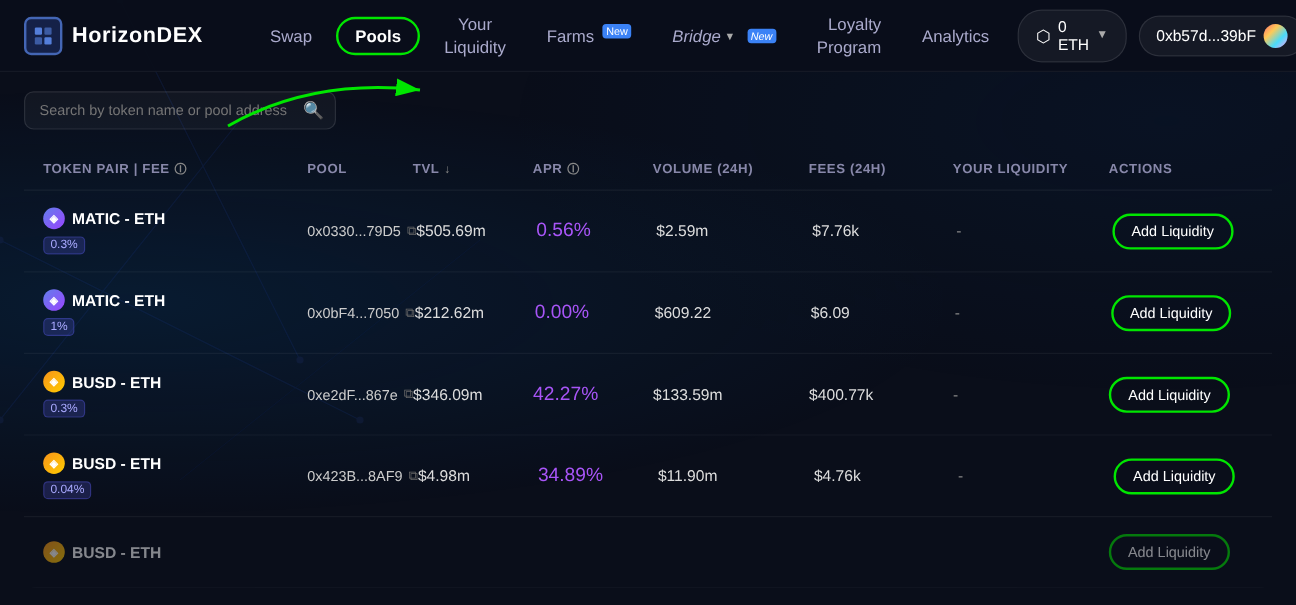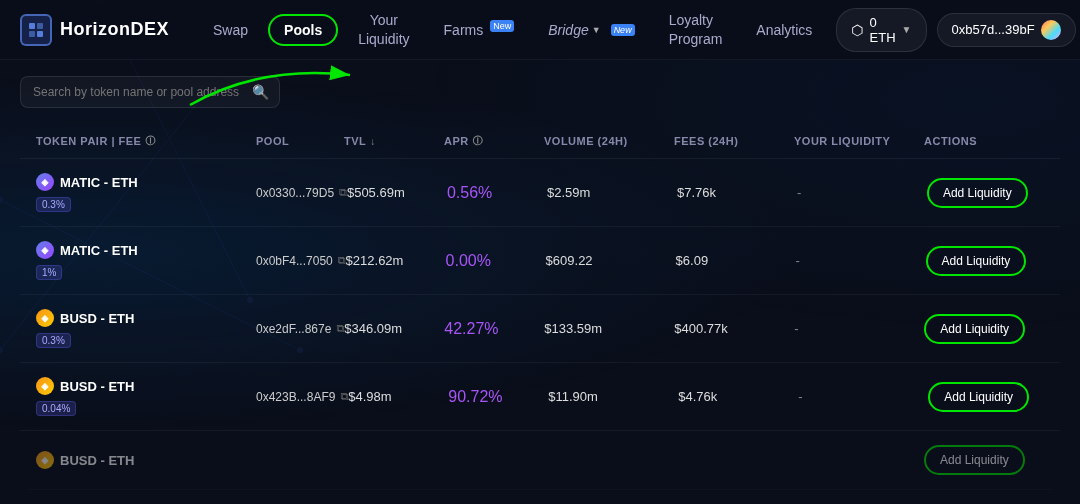--- a/index.html
+++ b/index.html
@@ -39,21 +39,21 @@
       height: 60px;
       background: rgba(10,14,26,0.95);
       border-bottom: 1px solid rgba(255,255,255,0.05);
       gap: 10px;
     }
 
     .logo {
       display: flex;
       align-items: center;
       gap: 8px;
-      margin-right: 20px;
+      margin-right: 32px;
     }
 
     .logo-icon {
       width: 32px;
       height: 32px;
       border: 2px solid rgba(100,150,255,0.6);
       border-radius: 6px;
       display: flex;
       align-items: center;
       justify-content: center;
@@ -369,21 +369,21 @@
       <div class="nav-item active">Pools</div>
       <div class="nav-item" style="text-align:center;line-height:1.3;">Your<br>Liquidity</div>
       <div class="nav-item">
         <span>Farms</span><span class="badge-new">New</span>
       </div>
       <div class="nav-item nav-dropdown">
         <span>Bridge</span>
         <span style="font-size:9px;color:#aaa;">▼</span>
         <span class="badge-new">New</span>
       </div>
-      <div class="nav-item" style="text-align:left;line-height:1.3;">Loyalty<br>Program</div>
+      <div class="nav-item" style="text-align:right;line-height:1.3;">Loyalty<br>Program</div>
       <div class="nav-item">Analytics</div>
     </nav>
 
     <div class="header-right">
       <div class="eth-btn">
         <span style="font-size:14px;">⬡</span>
         <span>0 ETH</span>
         <span style="font-size:10px;color:#aaa;">▼</span>
       </div>
       <div class="wallet-btn">
@@ -514,21 +514,21 @@
             <div class="token-icon" style="background:linear-gradient(135deg,#f7931a,#ffcc00);">◈</div>
             <span>BUSD - ETH</span>
           </div>
           <span class="fee-badge">0.04%</span>
         </div>
         <div class="pool-address">
           <span>0x423B...8AF9</span>
           <span class="copy-icon">⧉</span>
         </div>
         <div class="tvl-val">$4.98m</div>
-        <div class="apr-val">90.72%</div>
+        <div class="apr-val">34.89%</div>
         <div class="volume-val">$11.90m</div>
         <div class="fees-val">$4.76k</div>
         <div class="dash-val">-</div>
         <div>
           <button class="add-liq-btn">Add Liquidity</button>
         </div>
       </div>
 
       <div class="table-row" style="opacity:0.5;">
         <div class="token-pair-cell">

